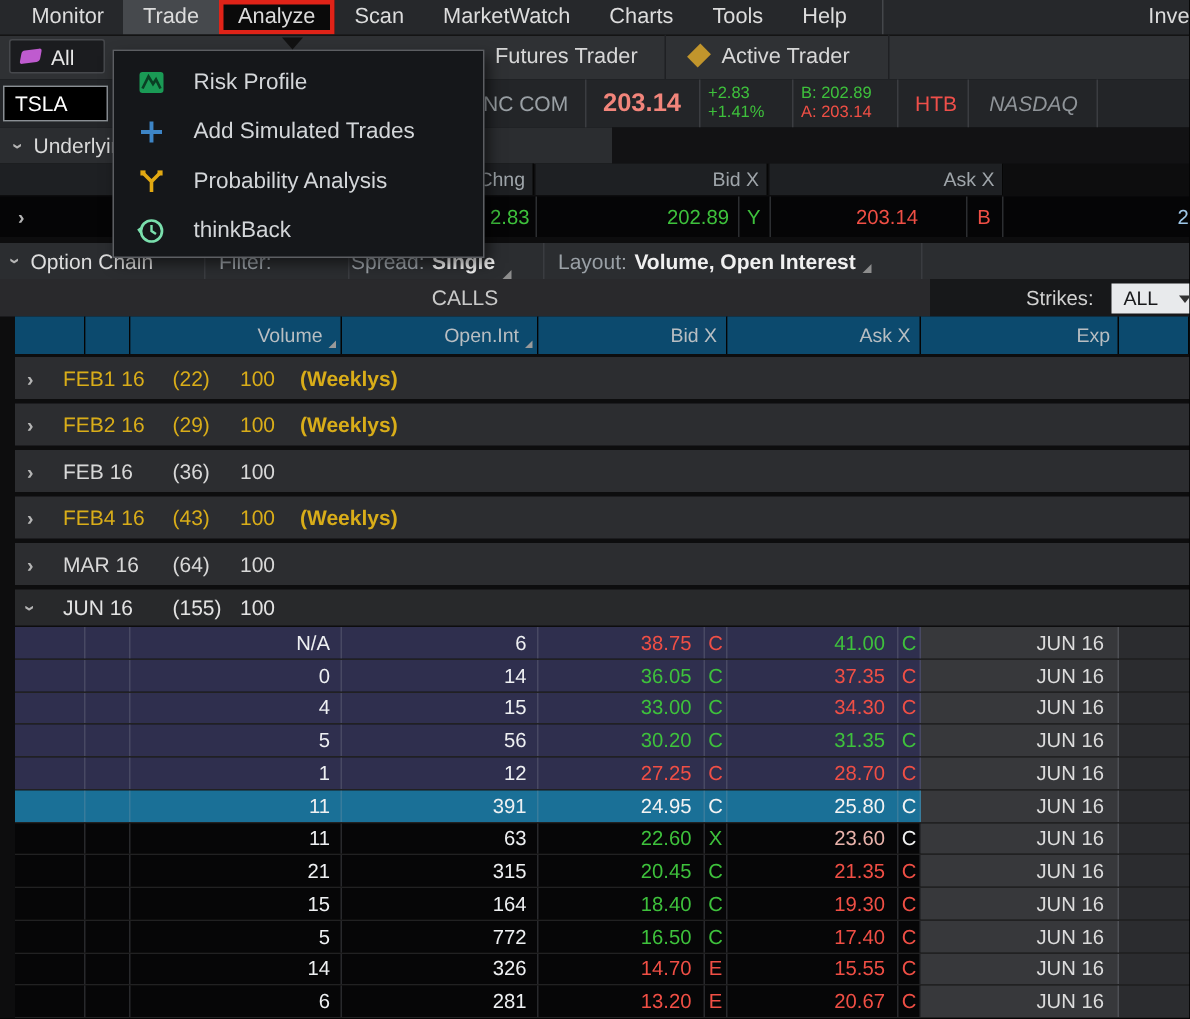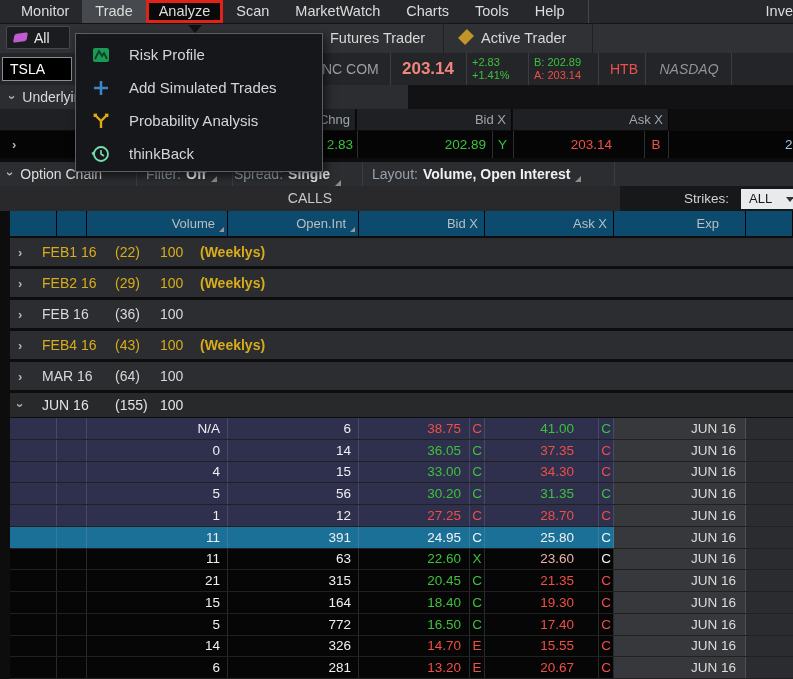--- a/index.html
+++ b/index.html
@@ -87,21 +87,21 @@
   .grp-expanded .gtext{color:#e3e3e3;}
 
   
   .chain-body{left:10px;top:418px;width:783px;height:261px;display:flex;flex-direction:column;}
   .row{flex:1;display:flex;border-bottom:1px solid rgba(140,140,140,0.16);box-sizing:border-box;}
   .row .left{display:flex;width:604px;}
   .cell{box-sizing:border-box;border-right:1px solid rgba(165,170,178,0.22);font-size:13.5px;
         display:flex;align-items:center;justify-content:flex-end;white-space:nowrap;color:#eef0f2;}
   .ca{width:47px;} .cb{width:30px;} .cvol{width:141px;padding-right:7px;} .coi{width:131px;padding-right:7px;}
   .cbid{width:111px;padding-right:8px;} .cbx{width:15px;justify-content:center;padding:0;}
-  .cask{width:114px;padding-right:24px;} .cax{width:15px;justify-content:center;padding:0;}
+  .cask{width:114px;padding-right:8px;} .cax{width:15px;justify-content:center;padding:0;}
   .cexp{width:132px;padding-right:9px;background:#37383b;color:#dcdcdc;}
   .ctail{width:47px;background:#2b2c2f;border-right:none;}
   .bg-itm{background:#2f2f4e;} .bg-selected{background:#1a7097;} .bg-otm{background:#060607;}
   .c-green{color:#3ec13c;} .c-red{color:#f04f45;} .c-white{color:#f3f3f3;} .c-light{color:#e9b3ab;}
 
   
   .menu-notch{left:188px;top:25px;width:0;height:0;border-left:7px solid transparent;
               border-right:7px solid transparent;border-top:8px solid #111;z-index:61;}
   .menu{left:75px;top:33px;width:248px;height:139px;background:#15171a;border:1px solid #5c5e62;
         z-index:60;box-shadow:3px 4px 9px rgba(0,0,0,0.55);padding-top:4px;}
@@ -180,21 +180,21 @@
   <div class="abs u-cell red" style="left:645px;width:22px;text-align:center;">B</div>
   <div class="abs u-div" style="left:668px;"></div>
   <div class="abs u-cell" style="left:785px;width:8px;overflow:hidden;color:#9ec7e8;">2</div>
 
   <div class="abs oc-header"></div>
   <div class="abs oc-item" style="left:8px;">
     <span class="chev chev-down" style="margin-right:8px;">›</span>
     <span>Option Chain</span>
   </div>
   <div class="abs oc-div" style="left:136px;"></div>
-  <div class="abs oc-item" style="left:146px;">
+  <div class="abs oc-item" style="left:146px;flex-direction:column;">
     <span class="oc-label">Filter:</span>
     <span class="oc-value">Off</span>
     <span class="corner"></span>
   </div>
   <div class="abs oc-div" style="left:232px;"></div>
   <div class="abs oc-item" style="left:234px;align-items:flex-end;">
     <span class="oc-label">Spread:</span>
     <span class="oc-value">Single</span>
     <span class="corner"></span>
   </div>
@@ -219,21 +219,21 @@
   <div class="abs ch-cell" style="left:87px;width:141px;">
     <span>Volume</span>
     <span class="corner"></span>
   </div>
   <div class="abs ch-cell" style="left:228px;width:131px;">
     <span>Open.Int</span>
     <span class="corner"></span>
   </div>
   <div class="abs ch-cell" style="left:359px;width:126px;padding-right:6px;">Bid X</div>
   <div class="abs ch-cell" style="left:485px;width:129px;padding-right:6px;">Ask X</div>
-  <div class="abs ch-cell" style="left:614px;width:132px;padding-right:26px;">Exp</div>
+  <div class="abs ch-cell" style="left:614px;width:132px;padding-right:5px;">Exp</div>
   <div class="abs ch-cell" style="left:746px;width:47px;"></div>
 
   <div class="abs grp wk-true" style="top:238px;">
     <span class="g-chev"><span class="chev">›</span></span>
     <span class="g-name gtext">FEB1 16</span>
     <span class="g-days gtext">(22)</span>
     <span class="g-mult gtext">100</span>
     <span class="g-tag gtext">(Weeklys)</span>
   </div>
   <div class="abs grp wk-true" style="top:269px;">

